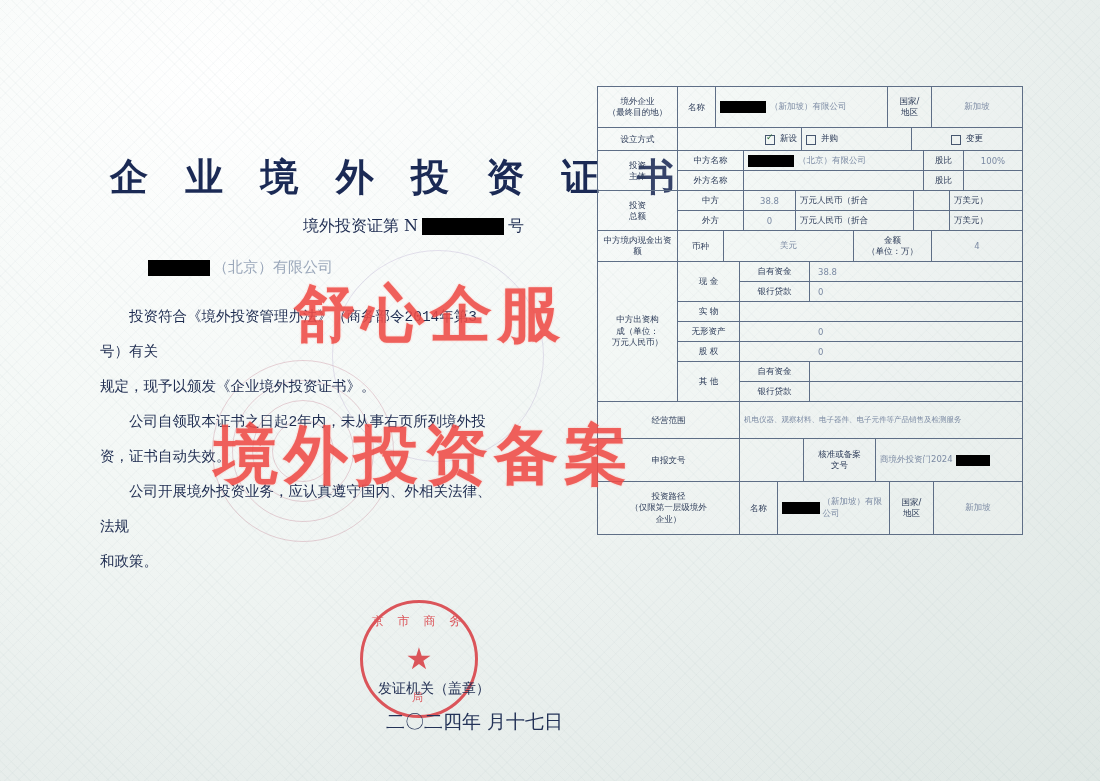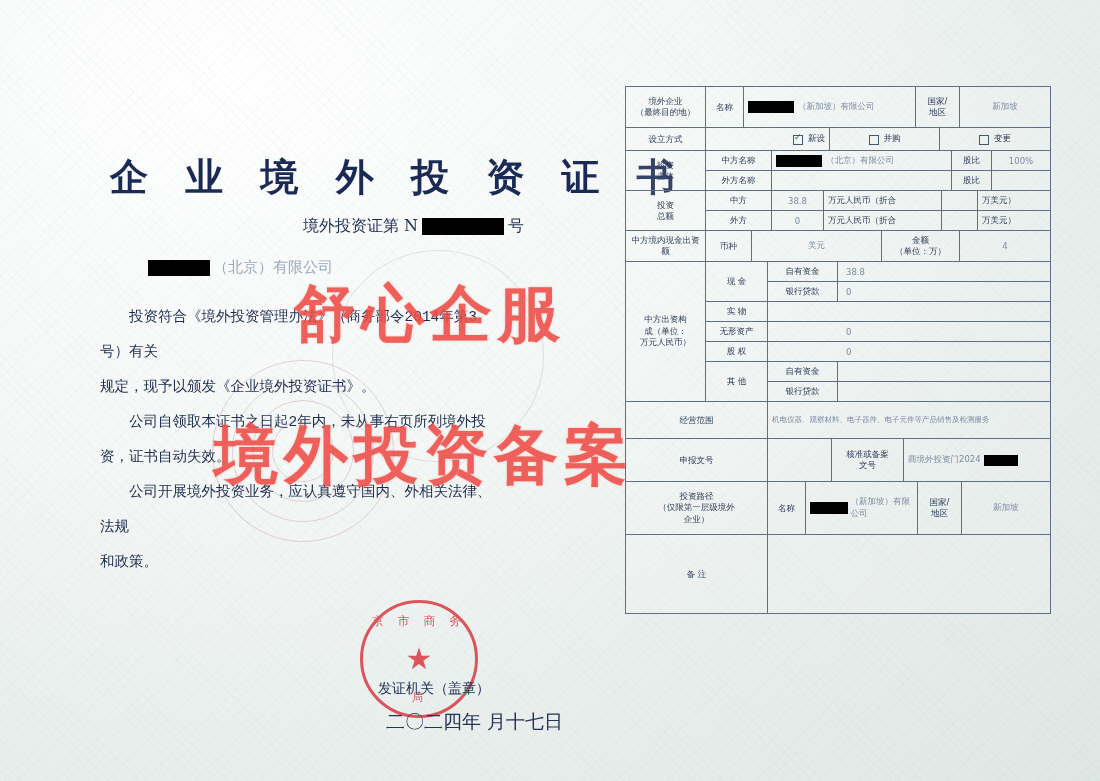--- a/index.html
+++ b/index.html
@@ -85,21 +85,21 @@
     font-family:"DejaVu Serif","Liberation Serif",serif;
     font-size:14px;color:#1e2c50;white-space:nowrap;
   }
   .issue-date{
     position:absolute;left:386px;top:709px;
     font-family:"DejaVu Serif","Liberation Serif",serif;
     font-size:19px;color:#233257;white-space:nowrap;
   }
   
   #form{
-    position:absolute;left:625px;top:86px;width:424px;
+    position:absolute;left:597px;top:86px;width:424px;
     border:1px solid #5e6e86;
     font-size:8.5px;color:#2b3a57;
     background:rgba(255,255,255,0.12);
   }
   #form .row{display:flex;border-bottom:1px solid #5e6e86;}
   #form .row:last-child{border-bottom:none;}
   #form .cell{
     border-right:1px solid #5e6e86;
     padding:3px 4px;
     display:flex;align-items:center;
@@ -185,21 +185,21 @@
 地区</div>
       <div class="cell val mid" style="flex:1;">新加坡</div>
     </div>
 
     <div class="row" style="min-height:22px;">
       <div class="cell lbl" style="width:80px;">设立方式</div>
       <div class="cell" style="width:124px;justify-content:flex-end;">
         <span class="chk on"></span>
           <span>新设</span>
       </div>
-      <div class="cell" style="width:110px;justify-content:center;">
+      <div class="cell" style="width:110px;">
         <span class="chk"></span>
           <span>并购</span>
       </div>
       <div class="cell" style="flex:1;justify-content:center;">
         <span class="chk"></span>
           <span>变更</span>
       </div>
     </div>
 
     <div class="row">
@@ -328,23 +328,19 @@
       <div class="cell lbl" style="width:38px;">名称</div>
       <div class="cell" style="width:112px;">
         <span class="redbox"></span>
           <span class="val" style="margin-left:3px;">（新加坡）有限公司</span>
       </div>
       <div class="cell lbl" style="width:44px;white-space:pre-line;">国家/
 地区</div>
       <div class="cell val mid" style="flex:1;">新加坡</div>
     </div>
 
-    <div class="row" style="min-height:78px;">
-      <div class="cell lbl" style="width:142px;">备  注</div>
-      <div class="cell val" style="flex:1;"></div>
-    </div>
 
   </div>
 
   <div class="wm wm1">舒心企服</div>
   <div class="wm wm2">境外投资备案</div>
 
 </div>
 
 </body></html>

